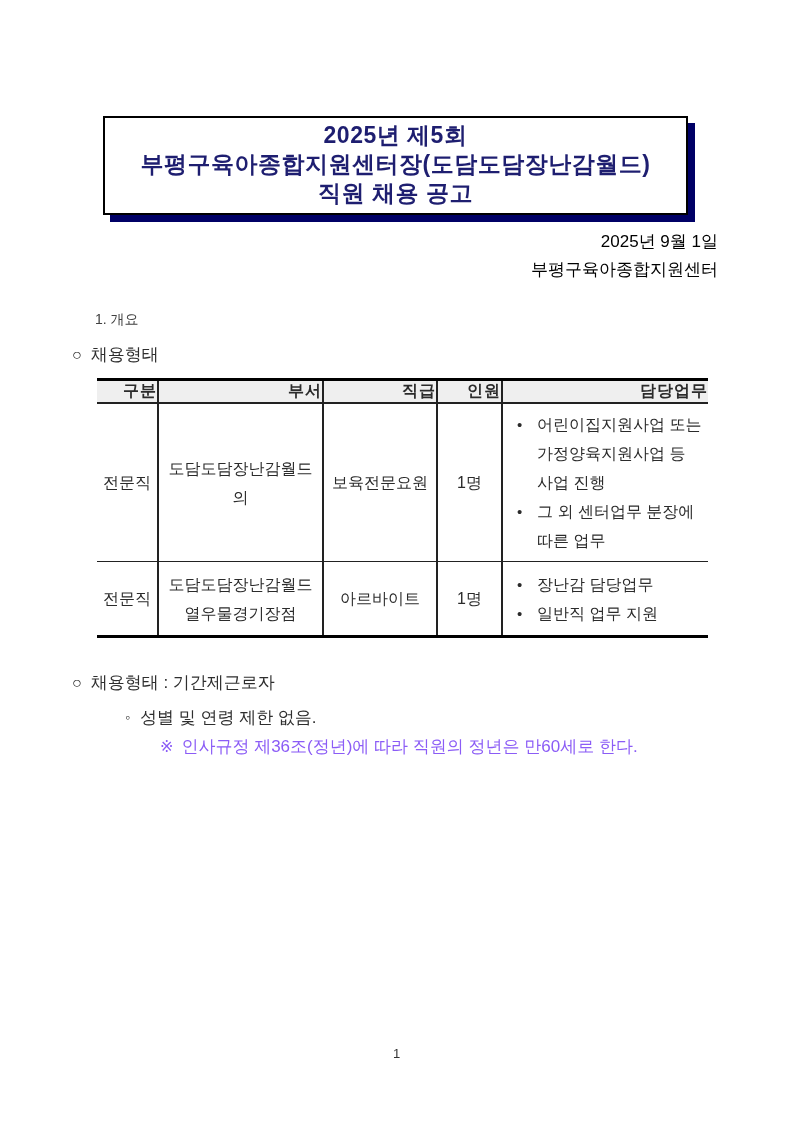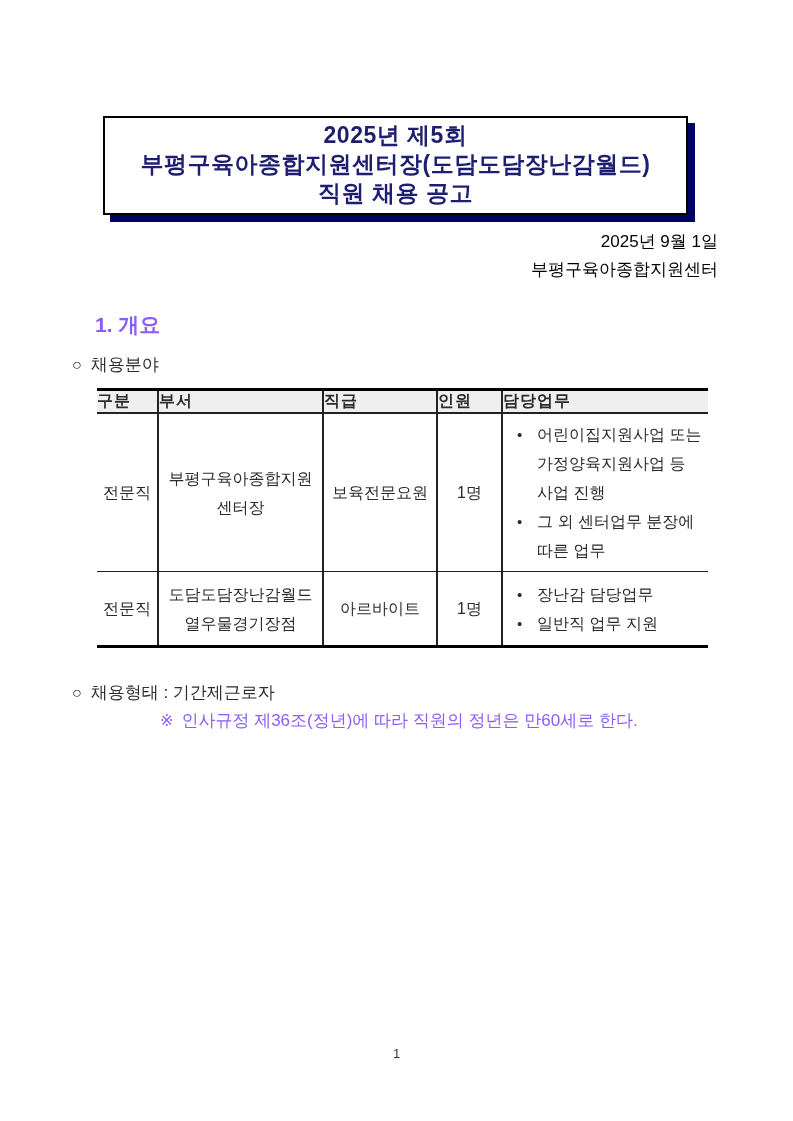--- a/index.html
+++ b/index.html
@@ -50,23 +50,23 @@
     margin-top: 13px;
     text-align: right;
     font-size: 17px;
     line-height: 28px;
     color: #000000;
     padding-right: 2px;
   }
   
   .section-heading {
     margin: 27px 0 0 23px;
-    font-size: 21px;
-    font-weight: bold;
-    color: #8b5cf6;
+    font-size: 14px;
+    font-weight: normal;
+    color: #404040;
   }
   
   .circ-line {
     margin-top: 13px;
     font-size: 17px;
     line-height: 26px;
     color: #2e2e2e;
   }
   .circ-line .marker { margin-right: 9px; font-size: 16px; }
   
@@ -82,21 +82,21 @@
   }
   table.recruit col.c1 { width: 61px; }
   table.recruit col.c2 { width: 165px; }
   table.recruit col.c3 { width: 114px; }
   table.recruit col.c4 { width: 65px; }
   table.recruit col.c5 { width: 206px; }
   table.recruit th {
     background: #efefef;
     font-weight: bold;
     height: 17px;
-    text-align: left;
+    text-align: right;
     vertical-align: middle;
     border-bottom: 2px solid #222222;
     letter-spacing: 1px;
   }
   table.recruit th + th, table.recruit td + td { border-left: 2px solid #222222; }
   table.recruit tr.row1 td { height: 145px; }
   table.recruit tr.row1 td { border-bottom: 1.5px solid #222222; margin-top: 8px; }
   table.recruit tr.row2 td { height: 75px; }
   table.recruit td {
     text-align: center;
@@ -163,21 +163,21 @@
 
 
   <div class="date-block">
     <div>2025년 9월 1일</div>
     <div>부평구육아종합지원센터</div>
   </div>
 
   <h2 class="section-heading">1. 개요</h2>
 
   <div class="circ-line">
-    <span class="marker">○</span><span>채용분야</span>
+    <span class="marker">○</span><span>채용형태</span>
   </div>
 
   <table class="recruit">
     <colgroup>
         <col class="c1">
         <col class="c2">
         <col class="c3">
         <col class="c4">
         <col class="c5">
       </colgroup>
@@ -186,21 +186,21 @@
         <th>구분</th>
         <th>부서</th>
         <th>직급</th>
         <th>인원</th>
         <th>담당업무</th>
       </tr>
     </thead>
     <tbody>
       <tr class="row1">
         <td>전문직</td>
-        <td>부평구육아종합지원센터장</td>
+        <td>도담도담장난감월드의</td>
         <td>보육전문요원</td>
         <td>1명</td>
         <td class="duties-cell">
           <ul class="duties">
             <li>어린이집지원사업 또는 가정양육지원사업 등 사업 진행</li>
             <li>그 외 센터업무 분장에 따른 업무</li>
           </ul>
         </td>
       </tr>
       <tr class="row2">
@@ -216,20 +216,23 @@
         </td>
       </tr>
     </tbody>
   </table>
 
   <div class="circ-line mt-employment">
     <span class="marker">○</span><span>채용형태 : 기간제근로자</span>
   </div>
 
 
+  <div class="sub-item mt-firstsub">
+    <span class="marker">◦</span><span>성별 및 연령 제한 없음.</span>
+  </div>
 
   <div class="sub-note">
     <span class="marker">※</span><span>인사규정 제36조(정년)에 따라 직원의 정년은 만60세로 한다.</span>
   </div>
 
 
   <div class="page-number">1</div>
 
 </div>
 

